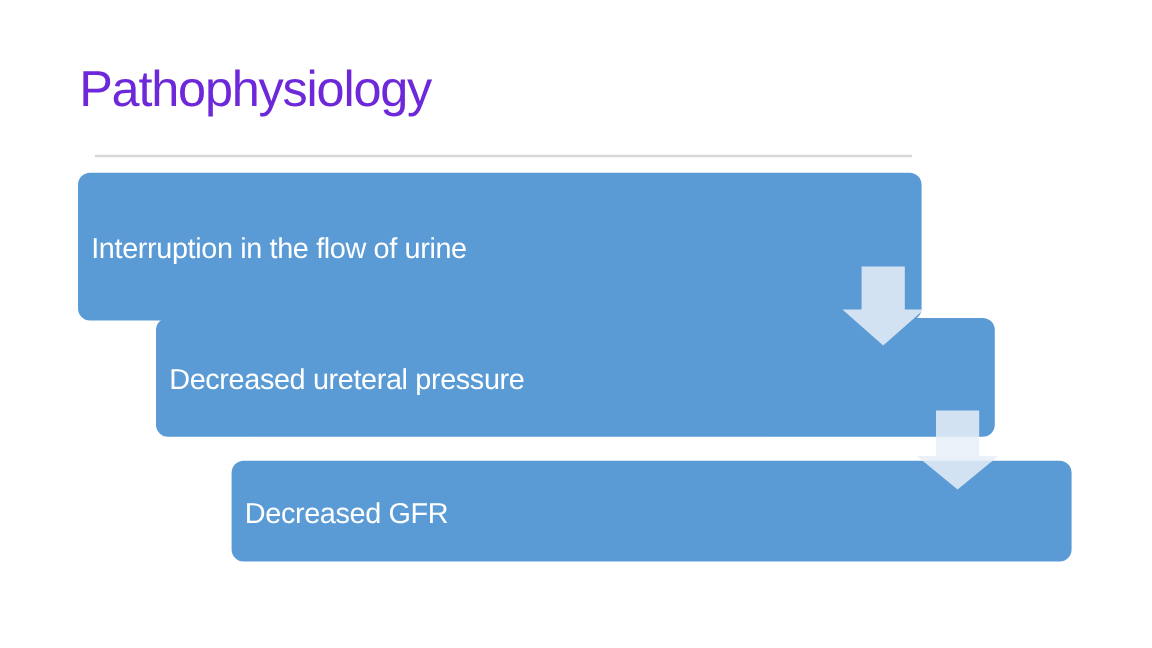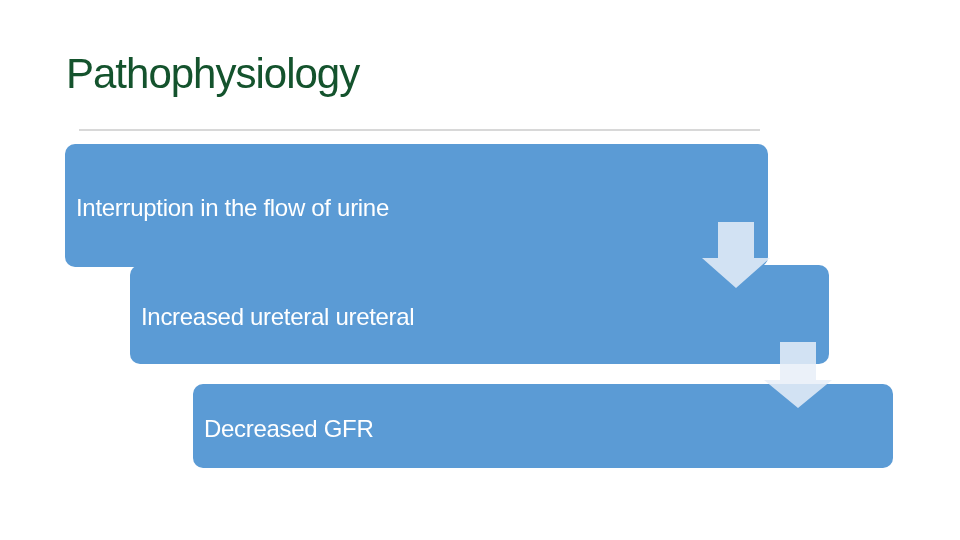--- a/index.html
+++ b/index.html
@@ -16,21 +16,21 @@
     overflow: hidden;
   }
   .title {
     position: absolute;
     left: 66px;
     top: 50px;
     margin: 0;
     font-size: 42px;
     font-weight: 400;
     letter-spacing: -1px;
-    color: #14532d;
+    color: #6d28d9;
     line-height: 1.15;
     white-space: nowrap;
   }
   .divider {
     position: absolute;
     left: 79px;
     top: 129px;
     width: 681px;
     height: 2px;
     background: #d8d8d8;
@@ -70,21 +70,21 @@
 
   <h1 class="title">Pathophysiology</h1>
 
   <div class="divider"></div>
 
   <div class="step step1">
     <span>Interruption in the flow of urine</span>
   </div>
 
   <div class="step step2">
-    <span>Increased ureteral ureteral</span>
+    <span>Decreased ureteral pressure</span>
   </div>
 
   <div class="step step3">
     <span>Decreased GFR</span>
   </div>
 
   <svg class="arrows" viewBox="0 0 960 540" xmlns="http://www.w3.org/2000/svg">
     <polygon fill-opacity="0.85" points="718,222 754,222 754,258 770,258 736,288 702,258 718,258" fill="#e7eef8"></polygon>
     <polygon fill-opacity="0.85" points="780,342 816,342 816,380 832,380 798,408 764,380 780,380" fill="#e7eef8"></polygon>
   </svg>

